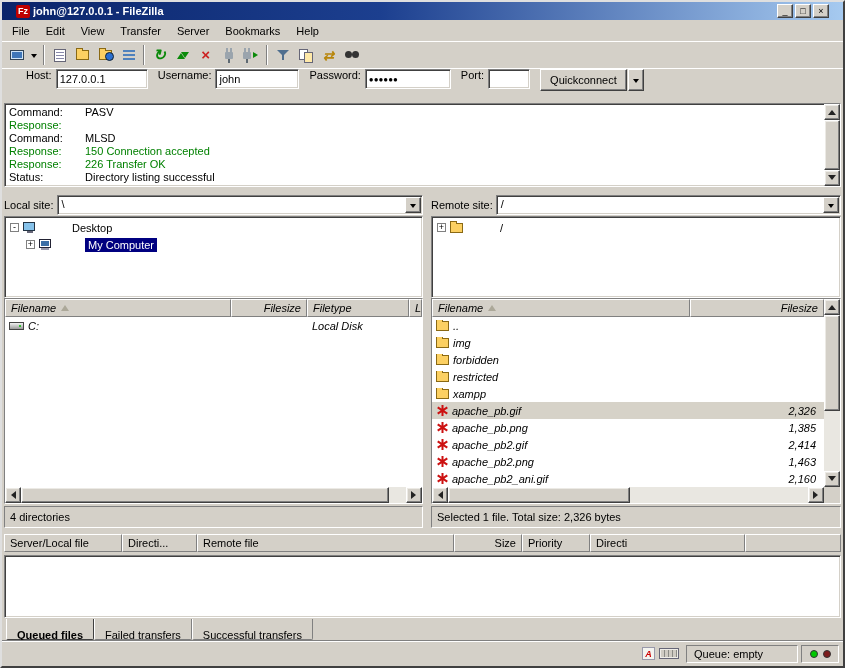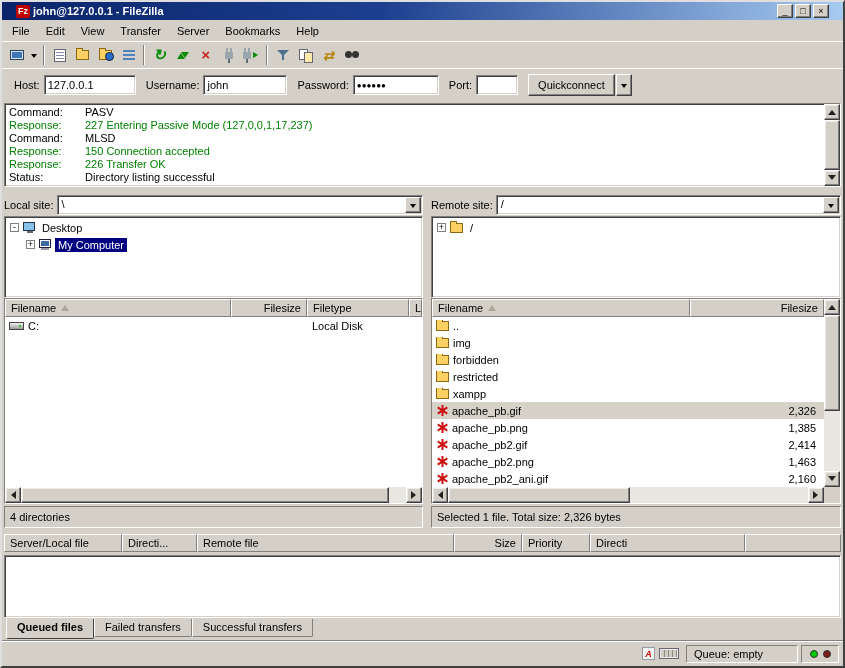--- a/index.html
+++ b/index.html
@@ -52,21 +52,21 @@
   .ti-funnel::before { content:""; position:absolute; top:1px; left:0; border-left:6px solid transparent; border-right:6px solid transparent; border-top:6px solid #4f6f8f; }
   .ti-funnel::after { content:""; position:absolute; top:6px; left:5px; width:2px; height:5px; background:#4f6f8f; }
   .ti-docs { position:relative; width:14px; height:13px; }
   .ti-docs::before { content:""; position:absolute; left:0; top:0; width:7px; height:9px; background:#fff; border:1px solid #667; }
   .ti-docs::after { content:""; position:absolute; left:5px; top:3px; width:7px; height:9px; background:#ffe9a8; border:1px solid #667; }
   .ti-sync::before { content:"⇄"; color:#b8860b; font-size:13px; font-weight:bold; line-height:1; }
   .ti-binoc { position:relative; width:14px; height:8px; }
   .ti-binoc::before { content:""; position:absolute; left:0; top:0; width:7px; height:7px; border-radius:50%; background:#333; box-shadow:7px 0 0 #333; }
 
   
-  .qcbar { height:33px; flex:none; display:flex; align-items:center; padding:0 10px; border-top:1px solid #fff; }
+  .qcbar { height:33px; flex:none; display:flex; padding:0 22px; border-top:1px solid #fff; }
   .qlabel { font-size:11px; margin:0 4px 0 10px; white-space:nowrap; }
   .qlabel:first-child { margin-left:2px; }
   .qinput { height:20px; background:#fff; font-size:11px; padding:2px 3px;
     border:1px solid; border-color:#808080 #fff #fff #808080;
     box-shadow:inset 1px 1px 0 #404040, inset -1px -1px 0 #d4d0c8; }
   .qbtn { height:22px; margin-left:10px; padding:0 9px; font-size:11px; background:#d4d0c8;
     border:1px solid; border-color:#fff #404040 #404040 #fff; box-shadow:inset -1px -1px 0 #808080; }
   .qddbtn { width:16px; height:22px; background:#d4d0c8; border:1px solid; border-color:#fff #404040 #404040 #fff;
     box-shadow:inset -1px -1px 0 #808080; display:flex; align-items:center; justify-content:center; margin-left:1px; }
 
@@ -115,21 +115,21 @@
     box-shadow:inset 1px 1px 0 #404040, inset -1px -1px 0 #d4d0c8; }
   .combo-text { flex:1; font-size:11px; padding:2px 4px; overflow:hidden; white-space:nowrap; }
   .combo-btn { width:16px; height:16px; margin:1px; background:#d4d0c8;
     border:1px solid; border-color:#fff #404040 #404040 #fff; box-shadow:inset -1px -1px 0 #808080;
     display:flex; align-items:center; justify-content:center; flex:none; }
 
   .tree { height:82px; flex:none; margin:0 2px; padding:2px 0; overflow:hidden; }
   .trow { height:17px; display:flex; align-items:center; font-size:11px; white-space:nowrap; }
   .exp { width:9px; height:9px; flex:none; background:#fff; border:1px solid #808080; color:#000;
     font-size:9px; line-height:7px; display:flex; align-items:center; justify-content:center; margin-right:4px; }
-  .tlabel { padding:1px 3px; }
+  .tlabel { padding:1px 3px;margin-left:30px; }
   .tlabel.sel { background:#000080; color:#fff; }
 
   
   .ic { margin-right:4px; flex:none; position:relative; }
   .ic-folder { width:13px; height:10px; background:#fcd062; border:1px solid #8a6914; }
   .ic-folder::before { content:""; position:absolute; left:-1px; top:-3px; width:5px; height:2px;
     background:#fcd062; border:1px solid #8a6914; border-bottom:none; }
   .ic-drive { width:15px; height:8px; background:linear-gradient(#f2f2f2,#9a9a9a); border:1px solid #444; }
   .ic-drive::after { content:""; position:absolute; right:2px; top:2px; width:2px; height:2px; background:#0b0; border-radius:50%; }
   .ic-desktop { width:12px; height:9px; border:1px solid #234; background:#86c2ea; margin-bottom:3px; }
@@ -137,21 +137,21 @@
   .ic-docs { width:13px; height:10px; background:#fcd062; border:1px solid #8a6914; }
   .ic-docs::before { content:""; position:absolute; left:-1px; top:-3px; width:5px; height:2px;
     background:#fcd062; border:1px solid #8a6914; border-bottom:none; }
   .ic-docs::after { content:""; position:absolute; left:2px; top:1px; width:5px; height:6px; background:#fff; border:1px solid #99a; }
   .ic-comp { width:12px; height:9px; border:1px solid #223; background:#fff; margin-bottom:3px; }
   .ic-comp::before { content:""; position:absolute; inset:1px; background:#3b6ea5; }
   .ic-comp::after { content:""; position:absolute; left:1px; bottom:-3px; width:8px; height:2px; background:#99a; }
   .ic-star { flex:none; margin-right:3px; }
 
   
-  .list-outer { flex:1; margin:0 2px; display:flex; overflow:hidden; }
+  .list-outer { flex:1; margin:0 2px; display:flex; overflow:hidden;font-style:italic; }
   .list-main { flex:1; display:flex; flex-direction:column; overflow:hidden; }
   .lhead { height:18px; flex:none; display:flex; background:#d4d0c8; }
   .hcell { height:18px; font-size:11px; padding:2px 5px; display:flex; align-items:center; background:#d4d0c8;
     border:1px solid; border-color:#fff #808080 #808080 #fff; white-space:nowrap; overflow:hidden; flex:none; }
   .hfill { flex:1; }
   .sort { width:0; height:0; border-left:4px solid transparent; border-right:4px solid transparent;
     border-bottom:6px solid #aca899; margin-left:5px; }
   .lbody { flex:1; background:#fff; overflow:hidden; }
   .lrow { height:17px; display:flex; align-items:center; font-size:11px; white-space:nowrap; }
   .lrow.sel-inactive { background:#d6d2c8; }
@@ -161,21 +161,21 @@
   .l-type { width:102px; flex:none; padding-left:5px; }
   .h-right { justify-content:flex-end; }
 
   .pane-status { height:22px; flex:none; margin:2px 2px 0 2px; font-size:11px; display:flex; align-items:center;
     padding:0 5px; border:1px solid; border-color:#808080 #fff #fff #808080; }
 
   
   .qhead { height:20px; flex:none; display:flex; padding:0 2px; }
   .queue-body { height:63px; flex:none; margin:1px 2px; }
   .tabsrow { height:21px; flex:none; display:flex; align-items:flex-start; padding-left:4px; }
-  .tab { height:18px; font-size:11px; padding:2px 10px; background:#d4d0c8;
+  .tab { height:18px; font-size:11px; padding:10px 10px; background:#d4d0c8;
     border-left:1px solid #fff; border-right:1px solid #808080; border-bottom:1px solid #808080;
     border-bottom-left-radius:2px; border-bottom-right-radius:2px; }
   .tab.active { height:20px; font-weight:bold; border-right-color:#404040; border-bottom-color:#404040; }
 
   
   .statusbar { height:26px; flex:none; display:flex; align-items:center; justify-content:flex-end;
     padding:0 4px; border-top:1px solid #808080; box-shadow:inset 0 1px 0 #fff; }
   .sbi { height:16px; display:flex; align-items:center; justify-content:center; margin-right:4px; flex:none; }
   .ia { width:13px; height:13px; border:1px solid #99a; background:#f4f4f0; display:flex; align-items:center; justify-content:center; }
   .ia::before { content:"A"; color:#c00; font-size:9px; font-weight:bold; }
@@ -279,21 +279,20 @@
   </div>
 
   <div class="log sunken">
     <div class="log-lines">
       <div class="log-line ln-cmd">
           <span class="ll-label">Command:</span>
           <span class="ll-text">PASV</span>
         </div>
       <div class="log-line ln-resp">
           <span class="ll-label">Response:</span>
-          <span class="ll-text">227 Entering Passive Mode (127,0,0,1,17,237)</span>
         </div>
       <div class="log-line ln-cmd">
           <span class="ll-label">Command:</span>
           <span class="ll-text">MLSD</span>
         </div>
       <div class="log-line ln-resp">
           <span class="ll-label">Response:</span>
           <span class="ll-text">150 Connection accepted</span>
         </div>
       <div class="log-line ln-resp">

